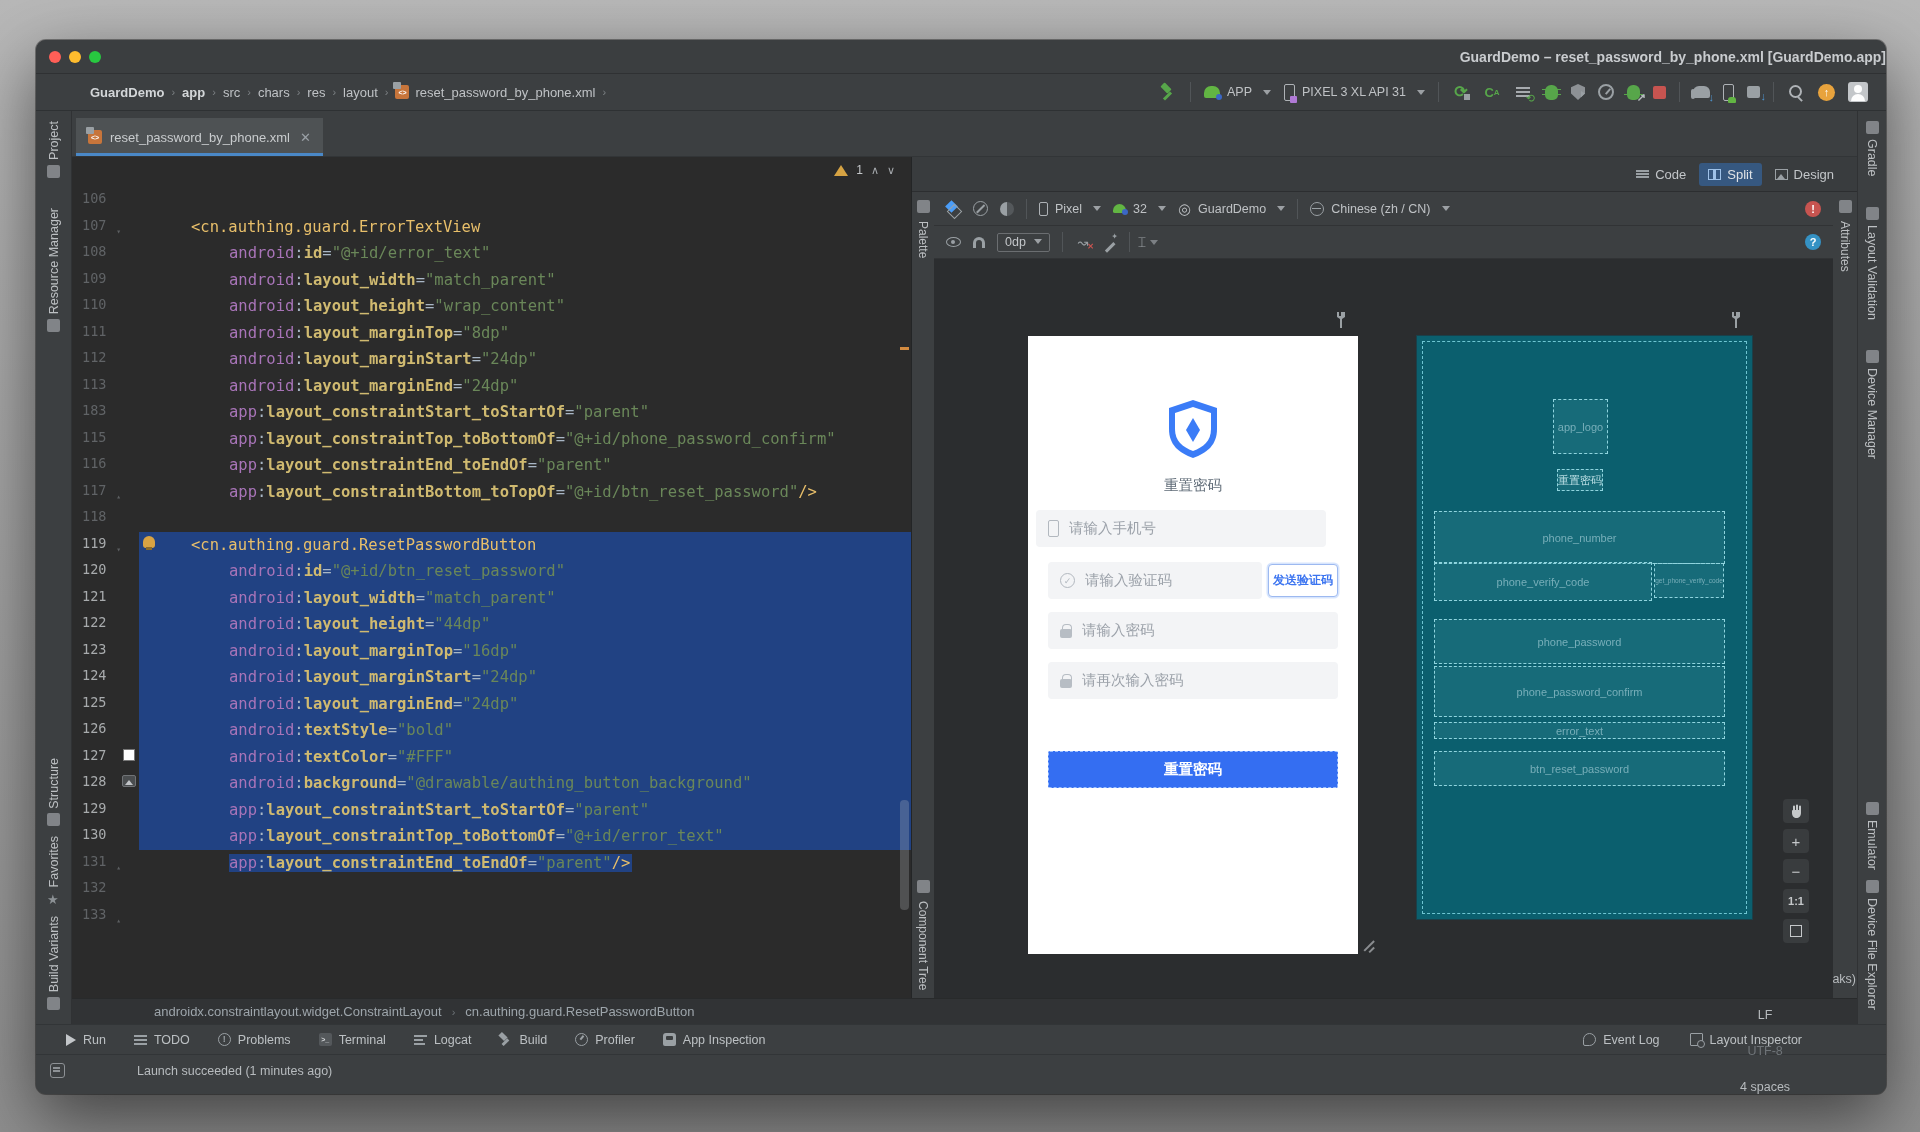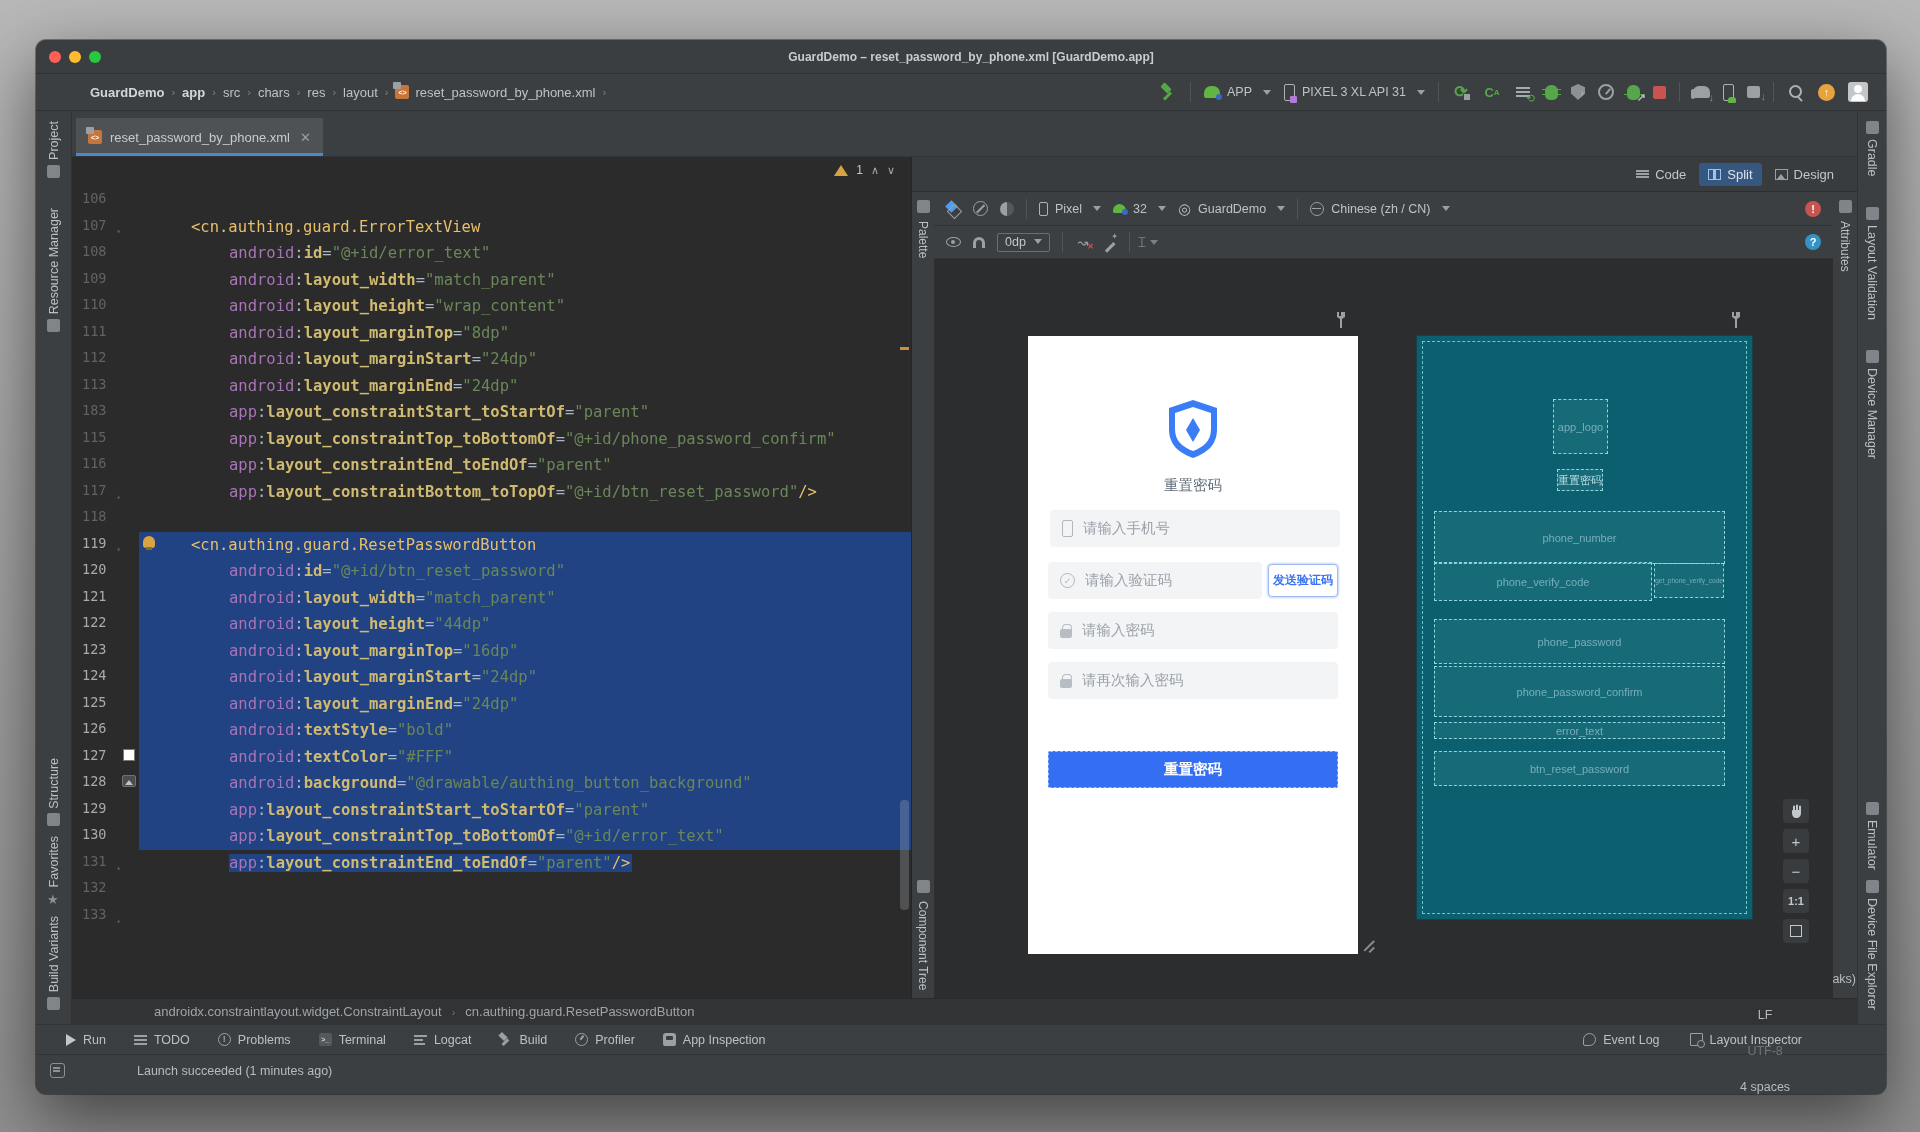--- a/index.html
+++ b/index.html
@@ -7,21 +7,21 @@
     background:linear-gradient(180deg,#b8b8b8 0%,#a6a6a6 40%,#8f8f8f 100%);}
   *{box-sizing:border-box;}
   .window{position:absolute;left:36px;top:40px;width:1850px;height:1054px;background:#3c3f41;
     border-radius:10px;overflow:hidden;box-shadow:0 25px 70px rgba(0,0,0,.55),0 0 0 1px rgba(0,0,0,.35);
     display:flex;flex-direction:column;}
   
   .titlebar{height:34px;background:#3b3e40;border-bottom:1px solid #2f3133;display:flex;align-items:center;position:relative;flex:none;}
   .lights{position:absolute;left:13px;top:11px;display:flex;gap:8px;}
   .tl{width:12px;height:12px;border-radius:50%;}
   .tl.r{background:#ff5f57}.tl.y{background:#febc2e}.tl.g{background:#28c840}
-  .wtitle{width:100%;text-align:center;font-size:12px;font-weight:bold;color:#c9cccf;margin-left:20px;}
+  .wtitle{width:100%;text-align:right;font-size:14px;font-weight:bold;color:#c9cccf;margin-left:20px;}
   
   .maintb{height:37px;background:#3c3f41;border-bottom:1px solid #2e3133;display:flex;align-items:center;padding:0 18px 0 54px;flex:none;}
   .crumbs{display:flex;align-items:center;gap:7px;font-size:13px;color:#bfc2c5;}
   .crumbs .sep{color:#7c8084;font-size:11px;}
   .crumbs .b{font-weight:bold;color:#d3d6d8;}
   .tbright{margin-left:auto;display:flex;align-items:center;gap:13px;}
   .vsep{width:1px;height:20px;background:#515558;}
   .ddl{display:flex;align-items:center;gap:7px;font-size:12.5px;color:#bfc2c5;}
   .caret{width:0;height:0;border-left:4px solid transparent;border-right:4px solid transparent;border-top:5px solid #9ca0a4;margin-left:4px;}
   .ic{display:inline-flex;align-items:center;justify-content:center;position:relative;}
@@ -473,21 +473,21 @@
                   </svg>
 
                 <div class="phone preview">
                   <svg class="pv-shield" width="56" height="60" viewBox="0 0 56 60">
                     <path fill="#3b7cf7" d="M28 1 52 9v21c0 16-10 24-24 29C14 54 4 46 4 30V9Z"></path>
                     <path fill="#ffffff" d="M28 8 46 14v16c0 12-7.5 18-18 22-10.5-4-18-10-18-22V14Z"></path>
                     <path fill="#3b7cf7" d="M28 19l7 12-7 12-7-12Z"></path>
                   </svg>
                   <div class="pv-title">重置密码</div>
                   <div id="pvInputs">
-                      <div class="pv-input" style="left: 22px; top: 174px; width: 290px; height: 37px;">
+                      <div class="pv-input" style="left: 8px; top: 174px; width: 290px; height: 37px;">
                         <span class="pic pic-phone"></span>
                         <span>请输入手机号</span>
                       </div>
                       <div class="pv-input" style="left: 20px; top: 226px; width: 214px; height: 37px;">
                         <span class="pic pic-check">✓</span>
                         <span>请输入验证码</span>
                       </div>
                       <div class="pv-input" style="left: 20px; top: 276px; width: 290px; height: 37px;">
                         <span class="pic pic-lock"></span>
                         <span>请输入密码</span>

